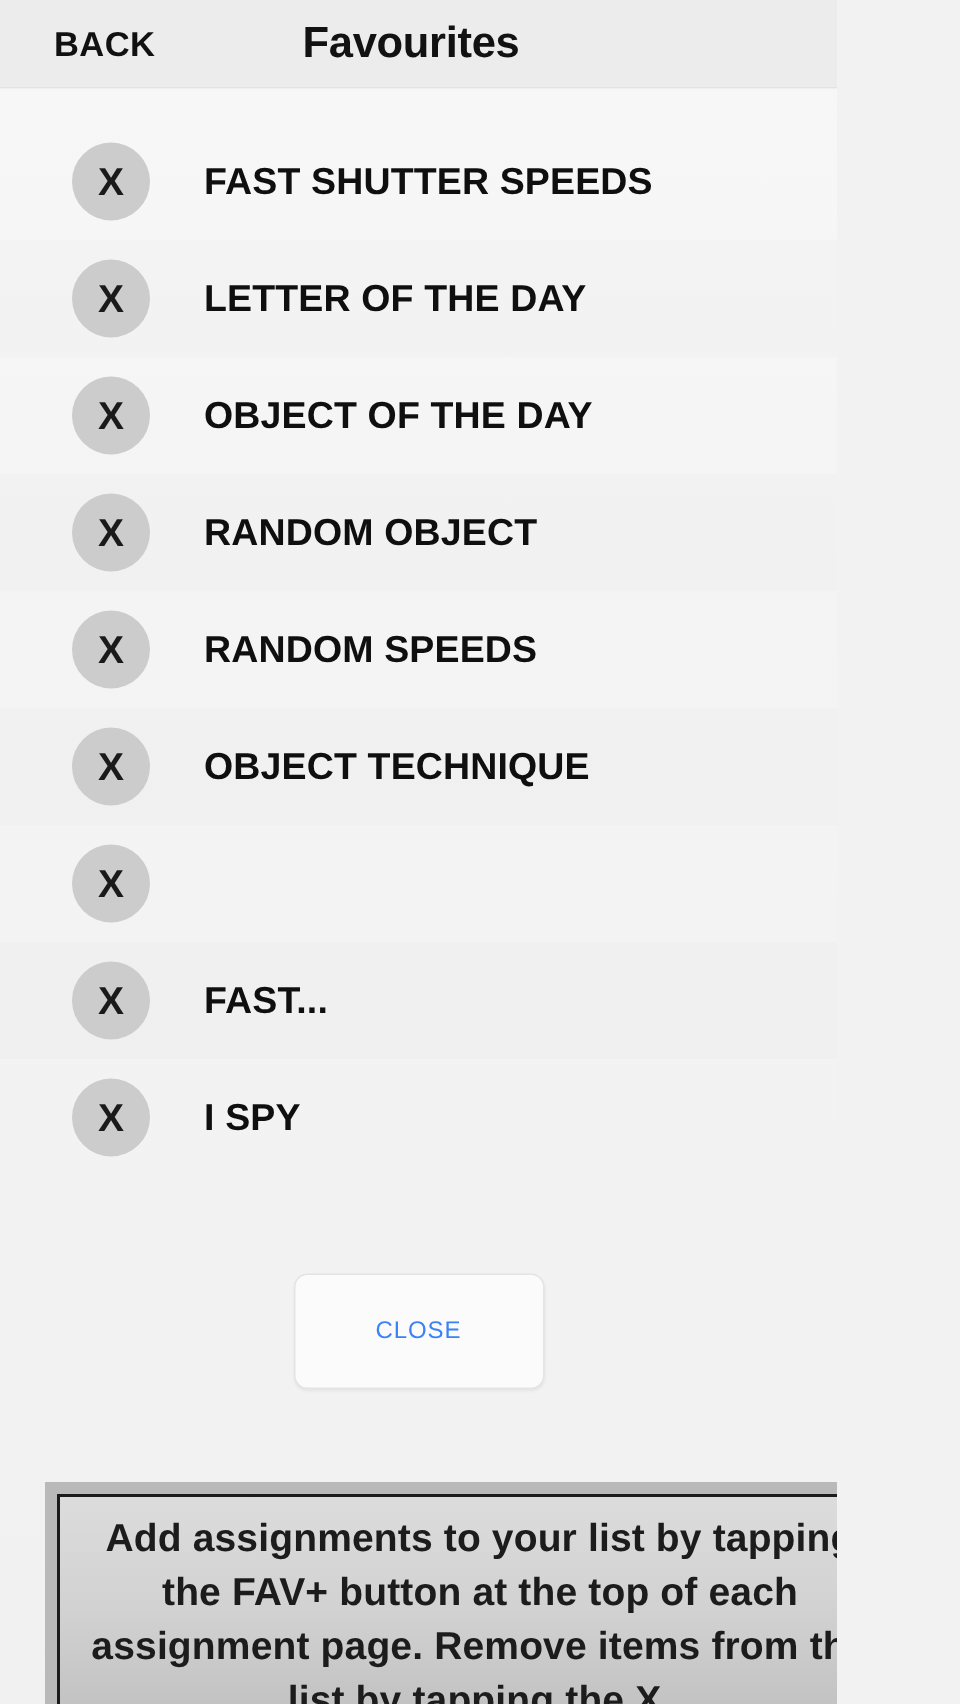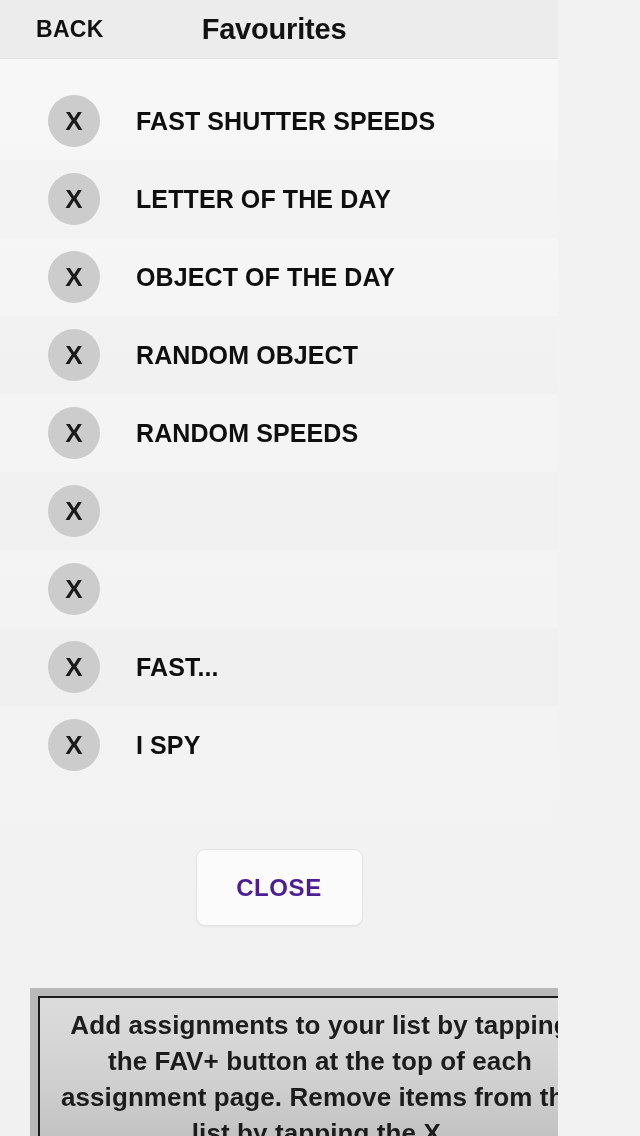--- a/index.html
+++ b/index.html
@@ -123,23 +123,23 @@
   .close-button {
     width: 167px;
     height: 77px;
     background: #fbfbfb;
     border: 1px solid #e4e4e4;
     border-radius: 9px;
     box-shadow: 0 1px 2px rgba(0,0,0,0.06);
     display: flex;
     align-items: center;
     justify-content: center;
-    font-size: 24px;
-    font-weight: bold;
-    color: #4c1d95;
+    font-size: 16px;
+    font-weight: normal;
+    color: #3b82f6;
     letter-spacing: 0.6px;
     cursor: pointer;
     box-sizing: border-box;
     user-select: none;
   }
 
   
   .info-outer {
     position: absolute;
     left: 30px;
@@ -197,20 +197,21 @@
         <li class="list-item">
           <span class="remove-badge">X</span>
           <span class="item-label">RANDOM OBJECT</span>
         </li>
         <li class="list-item">
           <span class="remove-badge">X</span>
           <span class="item-label">RANDOM SPEEDS</span>
         </li>
         <li class="list-item">
           <span class="remove-badge">X</span>
+          <span class="item-label">OBJECT TECHNIQUE</span>
         </li>
         <li class="list-item">
           <span class="remove-badge">X</span>
         </li>
         <li class="list-item">
           <span class="remove-badge">X</span>
           <span class="item-label">FAST...</span>
         </li>
         <li class="list-item">
           <span class="remove-badge">X</span>

